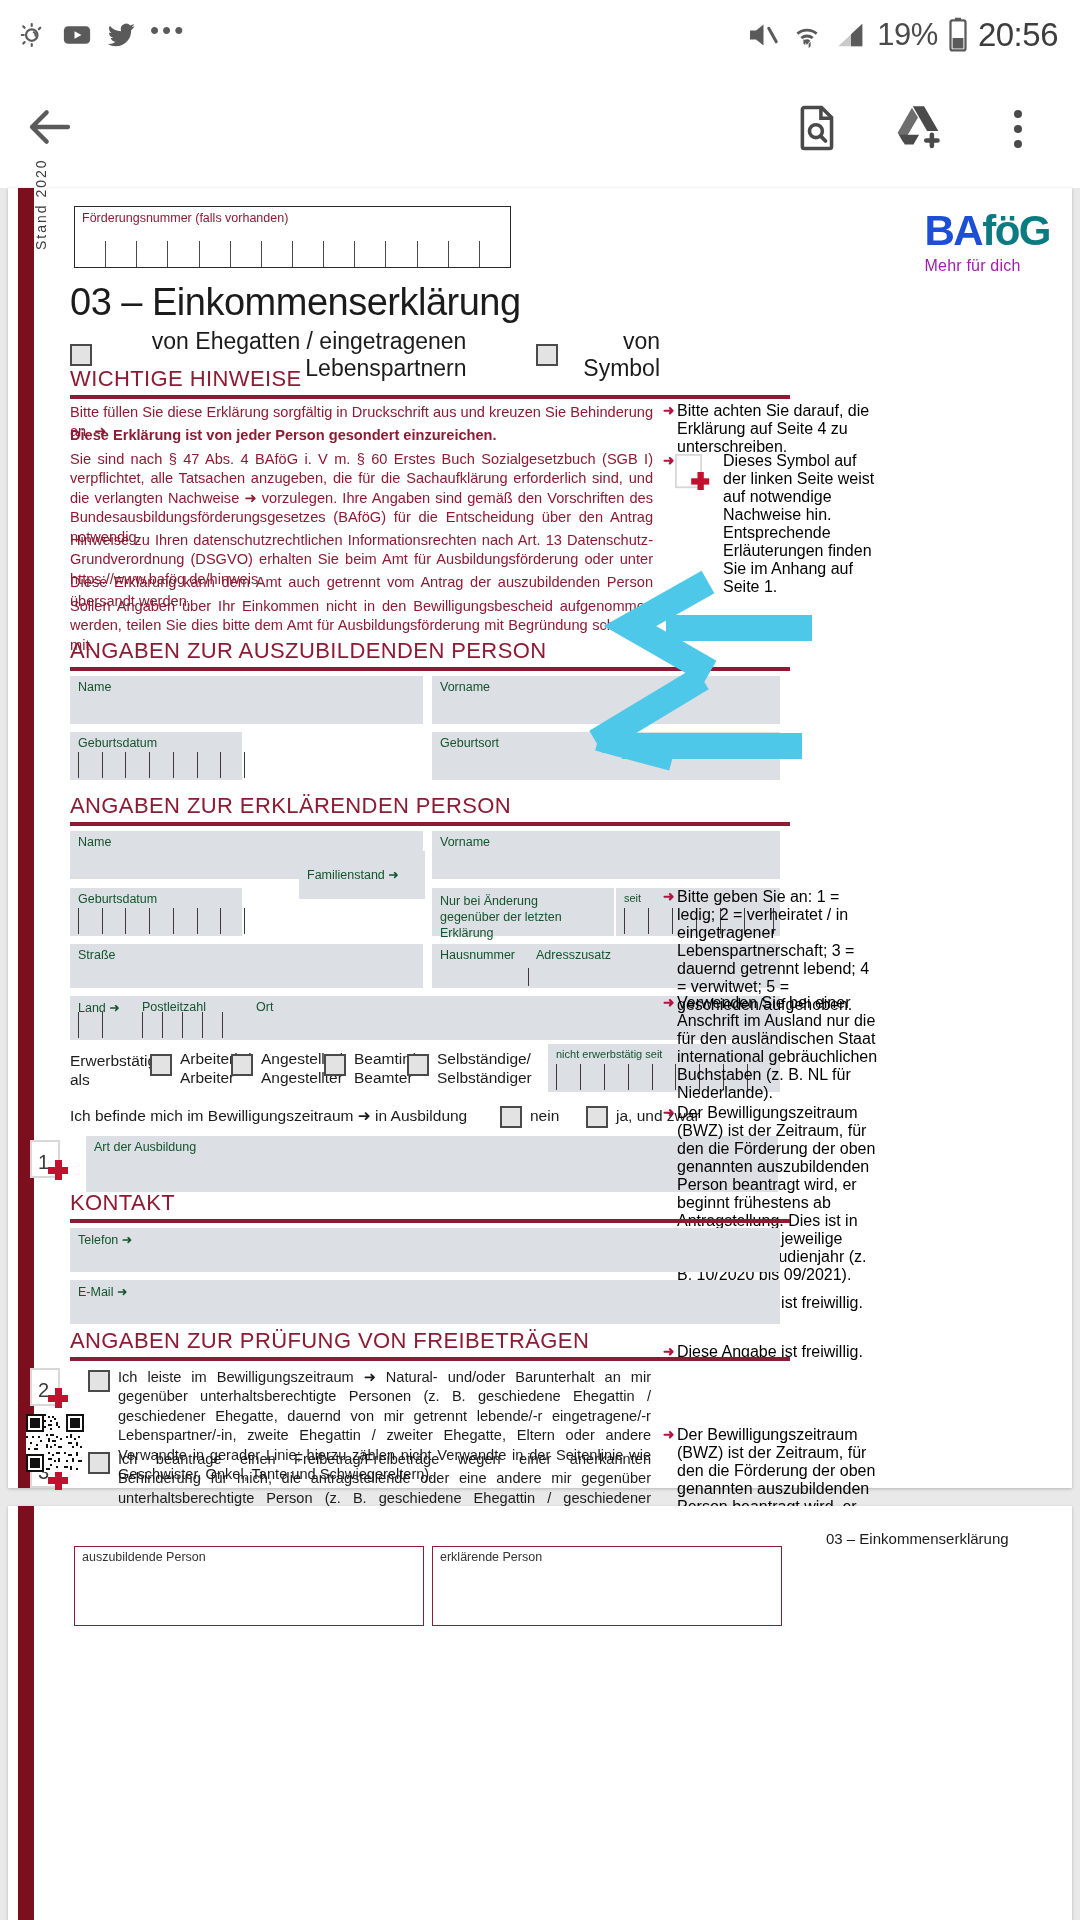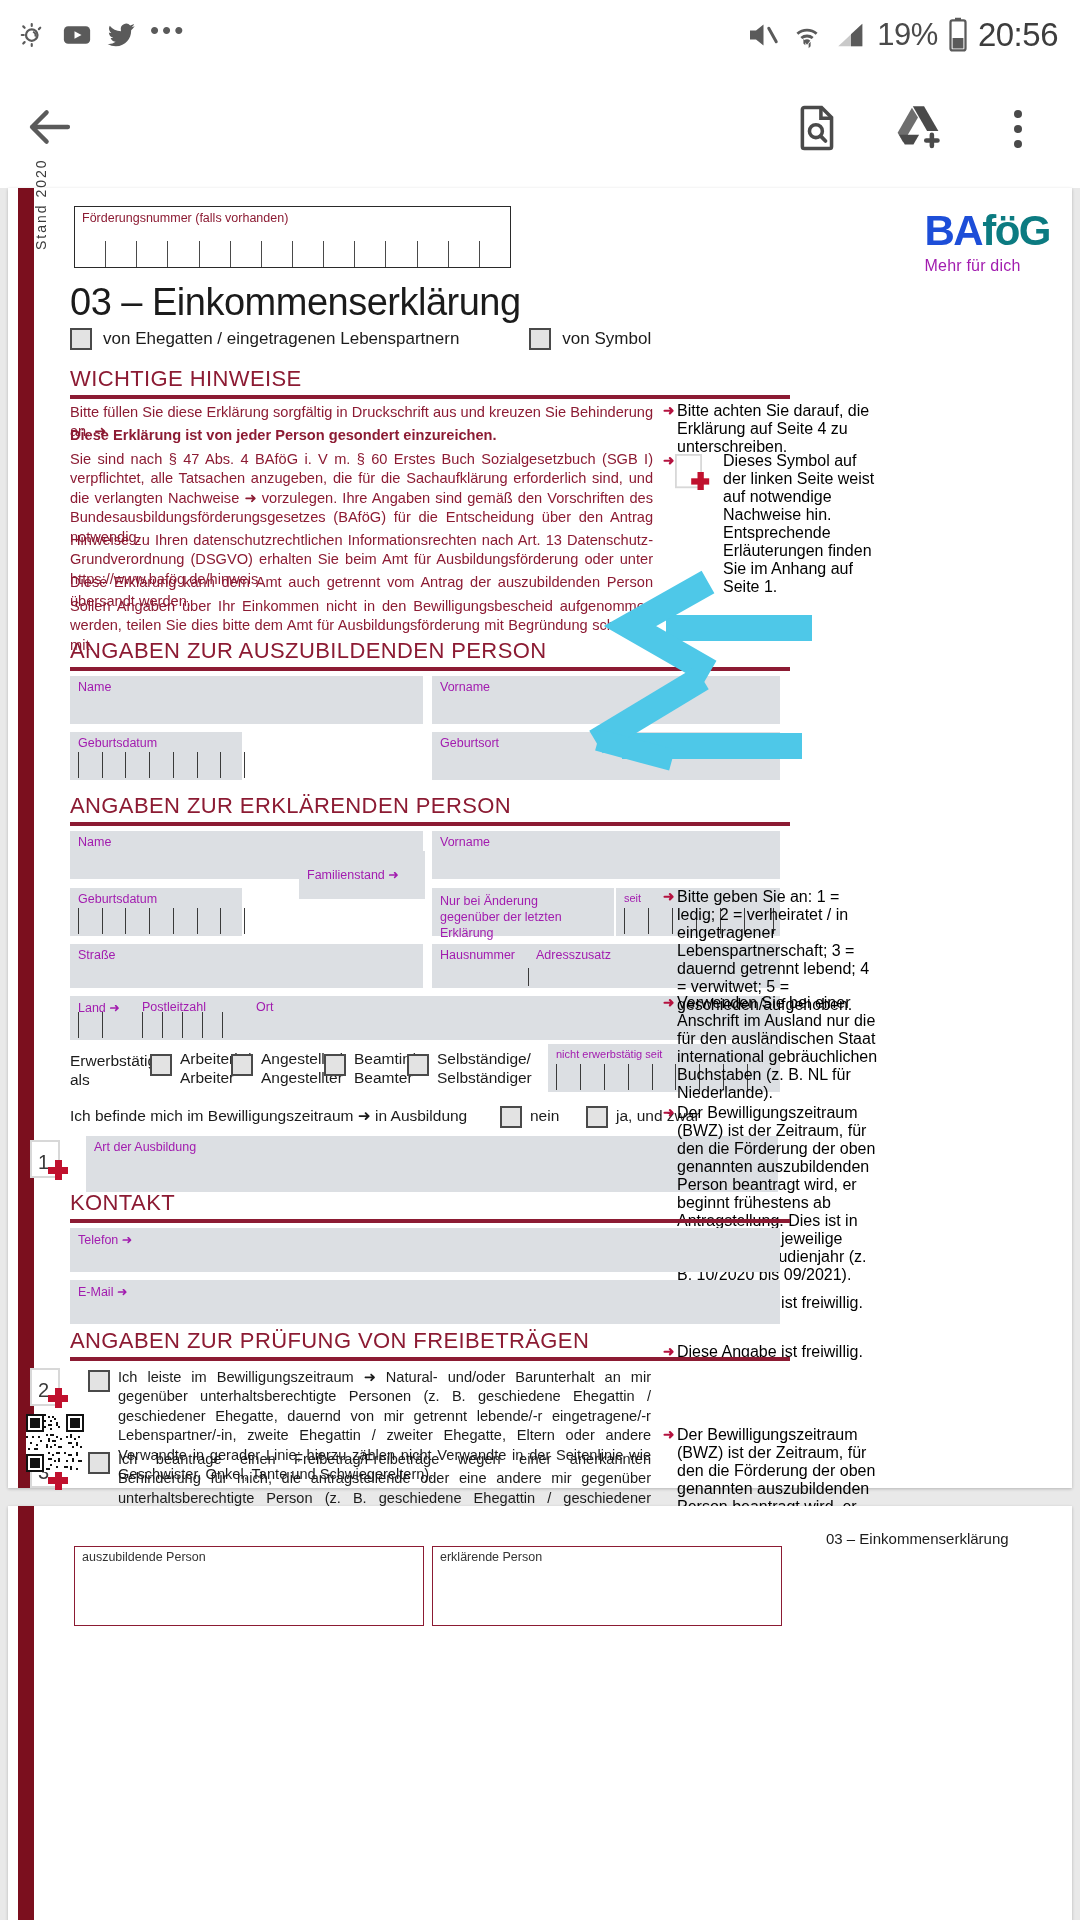--- a/index.html
+++ b/index.html
@@ -82,38 +82,38 @@
   .logo-sub { font-size:16px; color:#a21caf; margin-top:5px; letter-spacing:.2px;}
 
   
   .doc-title {
     position:absolute; left:62px; top:93px;
     font-size:38px; color:#1b1b1b; font-weight:400; letter-spacing:-0.5px;
   }
   .title-checks { position:absolute; left:62px; top:140px; width:590px; display:flex; align-items:center; }
   .cb { width:20px; height:20px; border:2px solid #4a4a4a; background:#e3e3e3; display:inline-block; flex:0 0 auto; }
   .cb-lg { width:22px; height:22px; }
-  .chk-lbl { font-size:17px; color:#1b1b1b; margin-left:11px; }
+  .chk-lbl { font-size:23px; color:#1b1b1b; margin-left:11px;text-align:right; }
 
   
   .sec-h {
     position:absolute; font-size:22px; color:#8c1b33; letter-spacing:.4px; font-weight:400;
   }
   .sec-rule { position:absolute; height:4px; background:#8c1b33; }
 
   
   .para { position:absolute; font-size:14.6px; line-height:1.33; color:#8c1b33; text-align:justify; }
   .para.b { font-weight:700; }
   .side-row { position:absolute; display:flex; width:216px; }
   .side-row .ar { flex:0 0 14px; color:#b4123f; font-weight:700; font-size:13.6px; line-height:1.31; }
   .side-row .tx { flex:1; }
 
   
   .fld { position:absolute; background:#dcdfe3; }
-  .fld .lbl { position:absolute; left:8px; top:4px; font-size:12.5px; color:#a21caf; white-space:nowrap; }
+  .fld .lbl { position:absolute; left:8px; top:4px; font-size:12.5px; color:#14532d; white-space:nowrap; }
   .fld .lbl.sm { font-size:11px; }
   .combs { position:absolute; bottom:2px; left:4px; display:flex; height:26px; }
   .combs i { width:24px; border-left:1.4px solid #3a3a3a; height:26px; display:block;}
   .combs i:first-child { border-left:1.4px solid #3a3a3a; }
   .combs.endline { border-right:1.4px solid #3a3a3a; }
 
   .sep-v { position:absolute; width:1.4px; background:#3a3a3a; }
 
   
   .row-txt { position:absolute; font-size:15.5px; color:#1b1b1b; line-height:1.2; }

